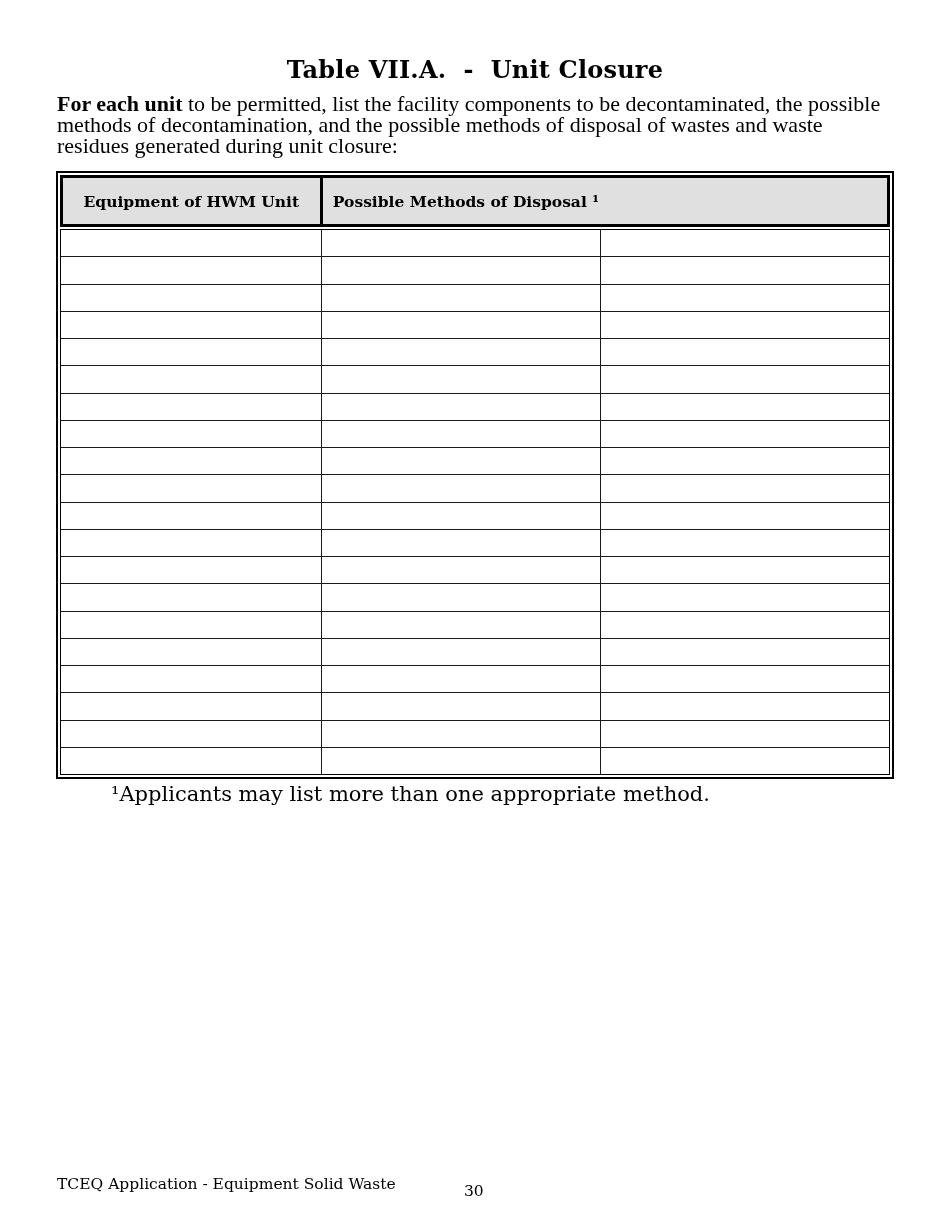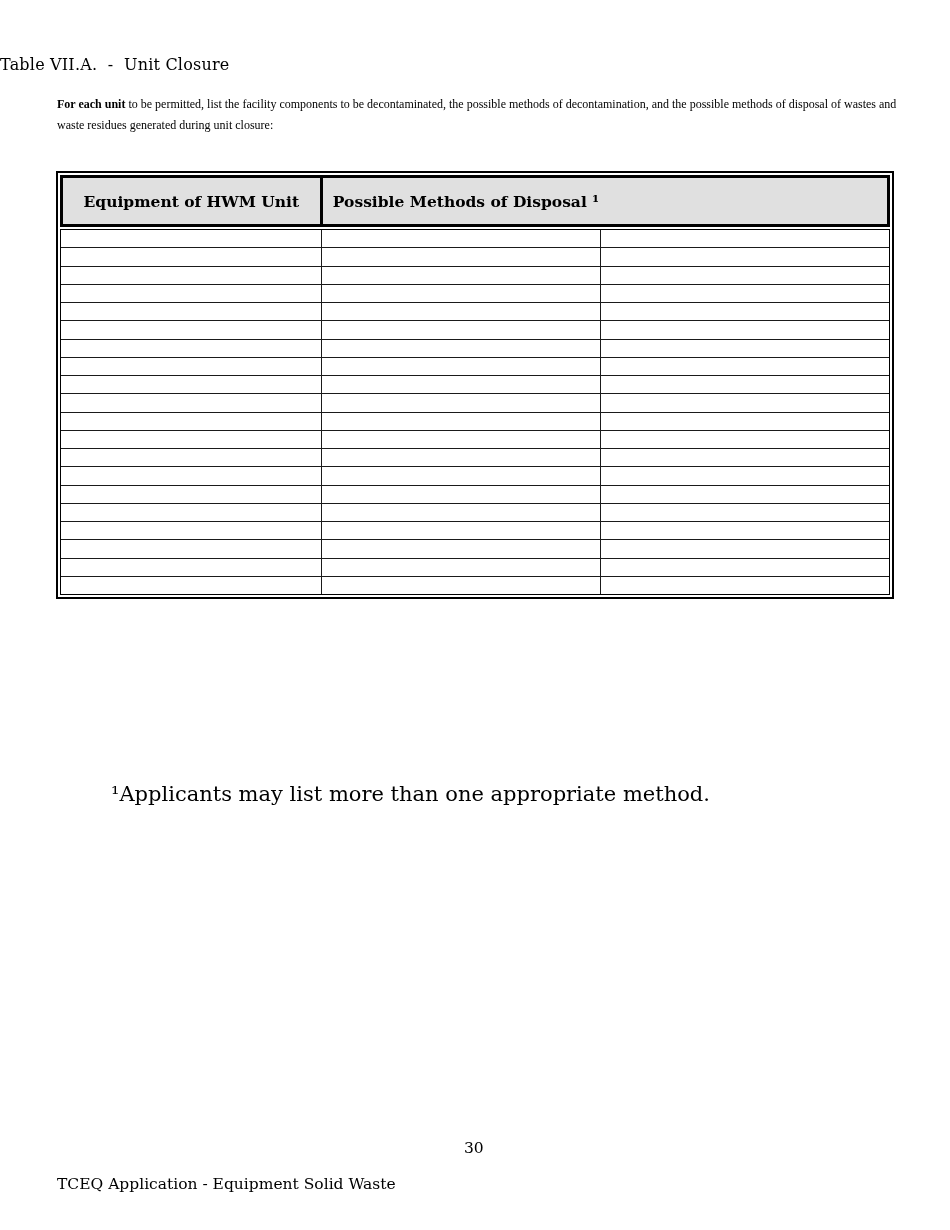--- a/index.html
+++ b/index.html
@@ -7,37 +7,37 @@
   body {
     width: 950px; height: 1230px;
     background: #ffffff;
     color: #000000;
     font-family: "DejaVu Serif", serif;
   }
   .page { position: relative; width: 950px; height: 1230px; overflow: hidden; background: #ffffff; }
 
   .title {
     position: absolute; top: 55px; left: 0; width: 100%;
-    margin: 0; text-align: left;
-    font-size: 16px; font-weight: normal;
+    margin: 0; text-align: center;
+    font-size: 24px; font-weight: bold;
     white-space: pre-wrap;
     letter-spacing: 0.2px;
   }
 
   .intro {
     position: absolute; top: 94px; left: 57px; width: 842px;
     margin: 0;
     font-family: "Liberation Serif", serif;
-    font-size: 12px; line-height: 20.8px;
+    font-size: 22px; line-height: 20.8px;
   }
 
   
   .table-outer {
     position: absolute; top: 171px; left: 56px;
-    width: 838px; height: 428px;
+    width: 838px; height: 608px;
     border: 2px solid #000;
     padding: 2px;
     display: flex; flex-direction: column;
     background: #fff;
   }
   .header-row {
     display: flex;
     height: 52px; flex: 0 0 52px;
     border: 3px solid #000;
     background: #e0e0e0;
@@ -68,21 +68,21 @@
     position: absolute; top: 782px; left: 111px;
     margin: 0; font-size: 21px;
   }
 
   .footer {
     position: absolute; top: 1133px; left: 57px;
     font-size: 15.5px; line-height: 20.5px;
     white-space: pre-wrap;
   }
   .pagenum {
-    position: absolute; top: 1139px; left: 464px;
+    position: absolute; top: 1182px; left: 464px;
     font-size: 15.5px;
   }
 </style>
 </head>
 <body>
 
 <div class="page">
 
   <h1 class="title">Table VII.A.  -  Unit Closure</h1>
 

